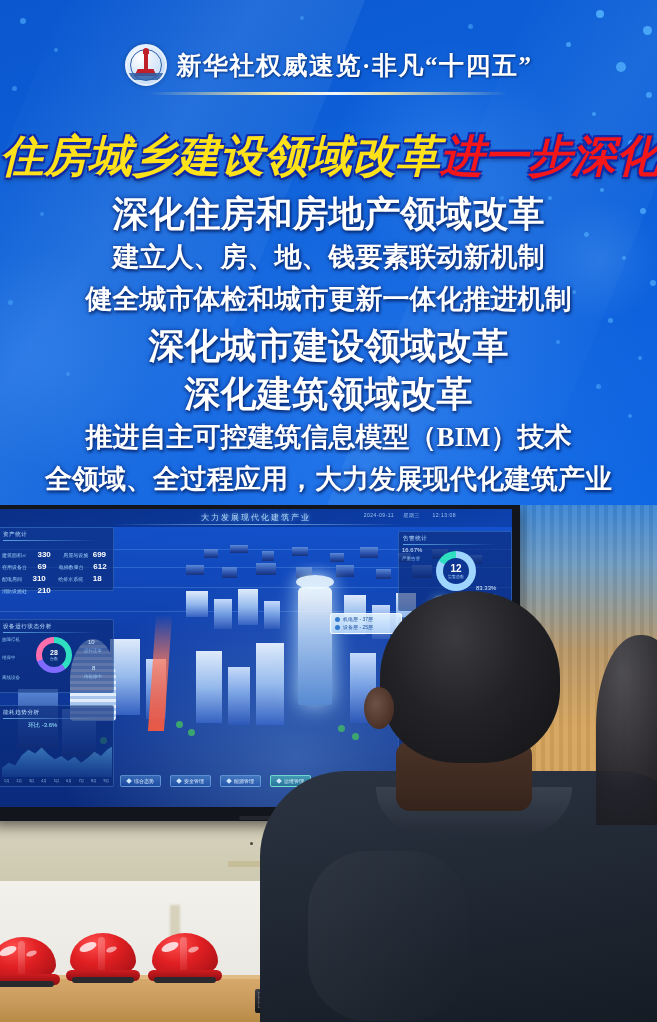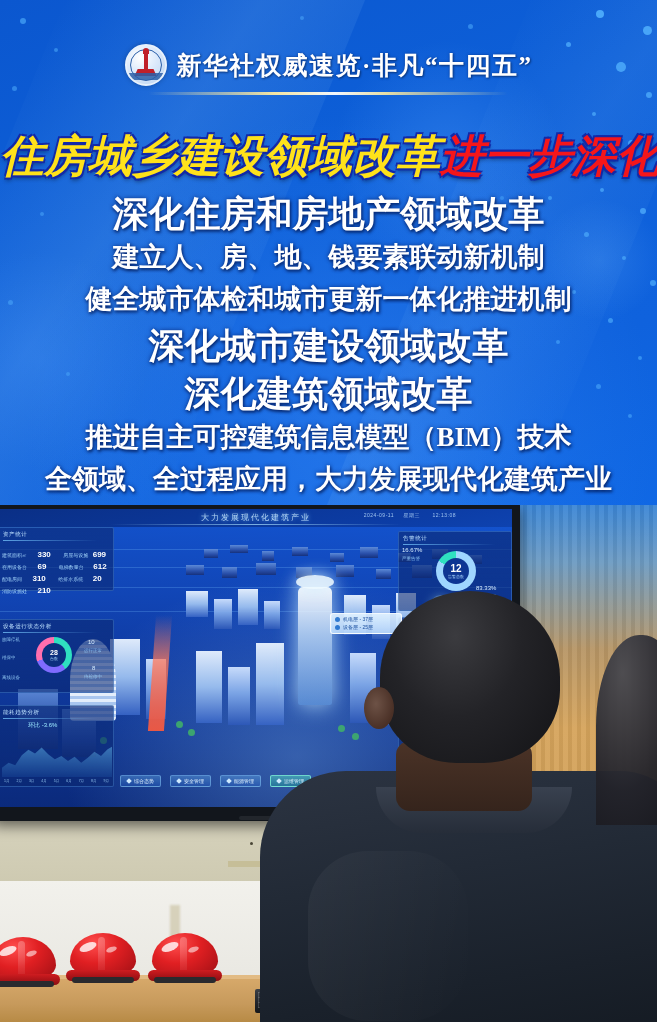--- a/index.html
+++ b/index.html
@@ -550,21 +550,21 @@
         <div class="kv" style="left:2px;top:46px;">
           <span class="k">在用设备台</span>
           <span class="v" style="margin-left:6px;">69</span>
           <span class="k" style="margin-left:8px;">电梯数量台</span>
           <span class="v" style="margin-left:5px;">612</span>
         </div>
         <div class="kv" style="left:2px;top:58px;">
           <span class="k">配电房间</span>
           <span class="v" style="margin-left:6px;">310</span>
           <span class="k" style="margin-left:8px;">给排水系统</span>
-          <span class="v" style="margin-left:5px;">20</span>
+          <span class="v" style="margin-left:5px;">18</span>
         </div>
         <div class="kv" style="left:2px;top:70px;">
           <span class="k">消防设施处</span>
           <span class="v" style="margin-left:6px;">210</span>
         </div>
 
         <div class="panel" style="left:-2px;top:110px;width:116px;height:74px;">
           <div class="panel-title">设备运行状态分析</div>
         </div>
         <div class="donut" style="left:36px;top:128px;width:36px;height:36px;background:conic-gradient(#2fe0c0 0deg 140deg,#7f6bff 140deg 250deg,#ff6fae 250deg 360deg);">

